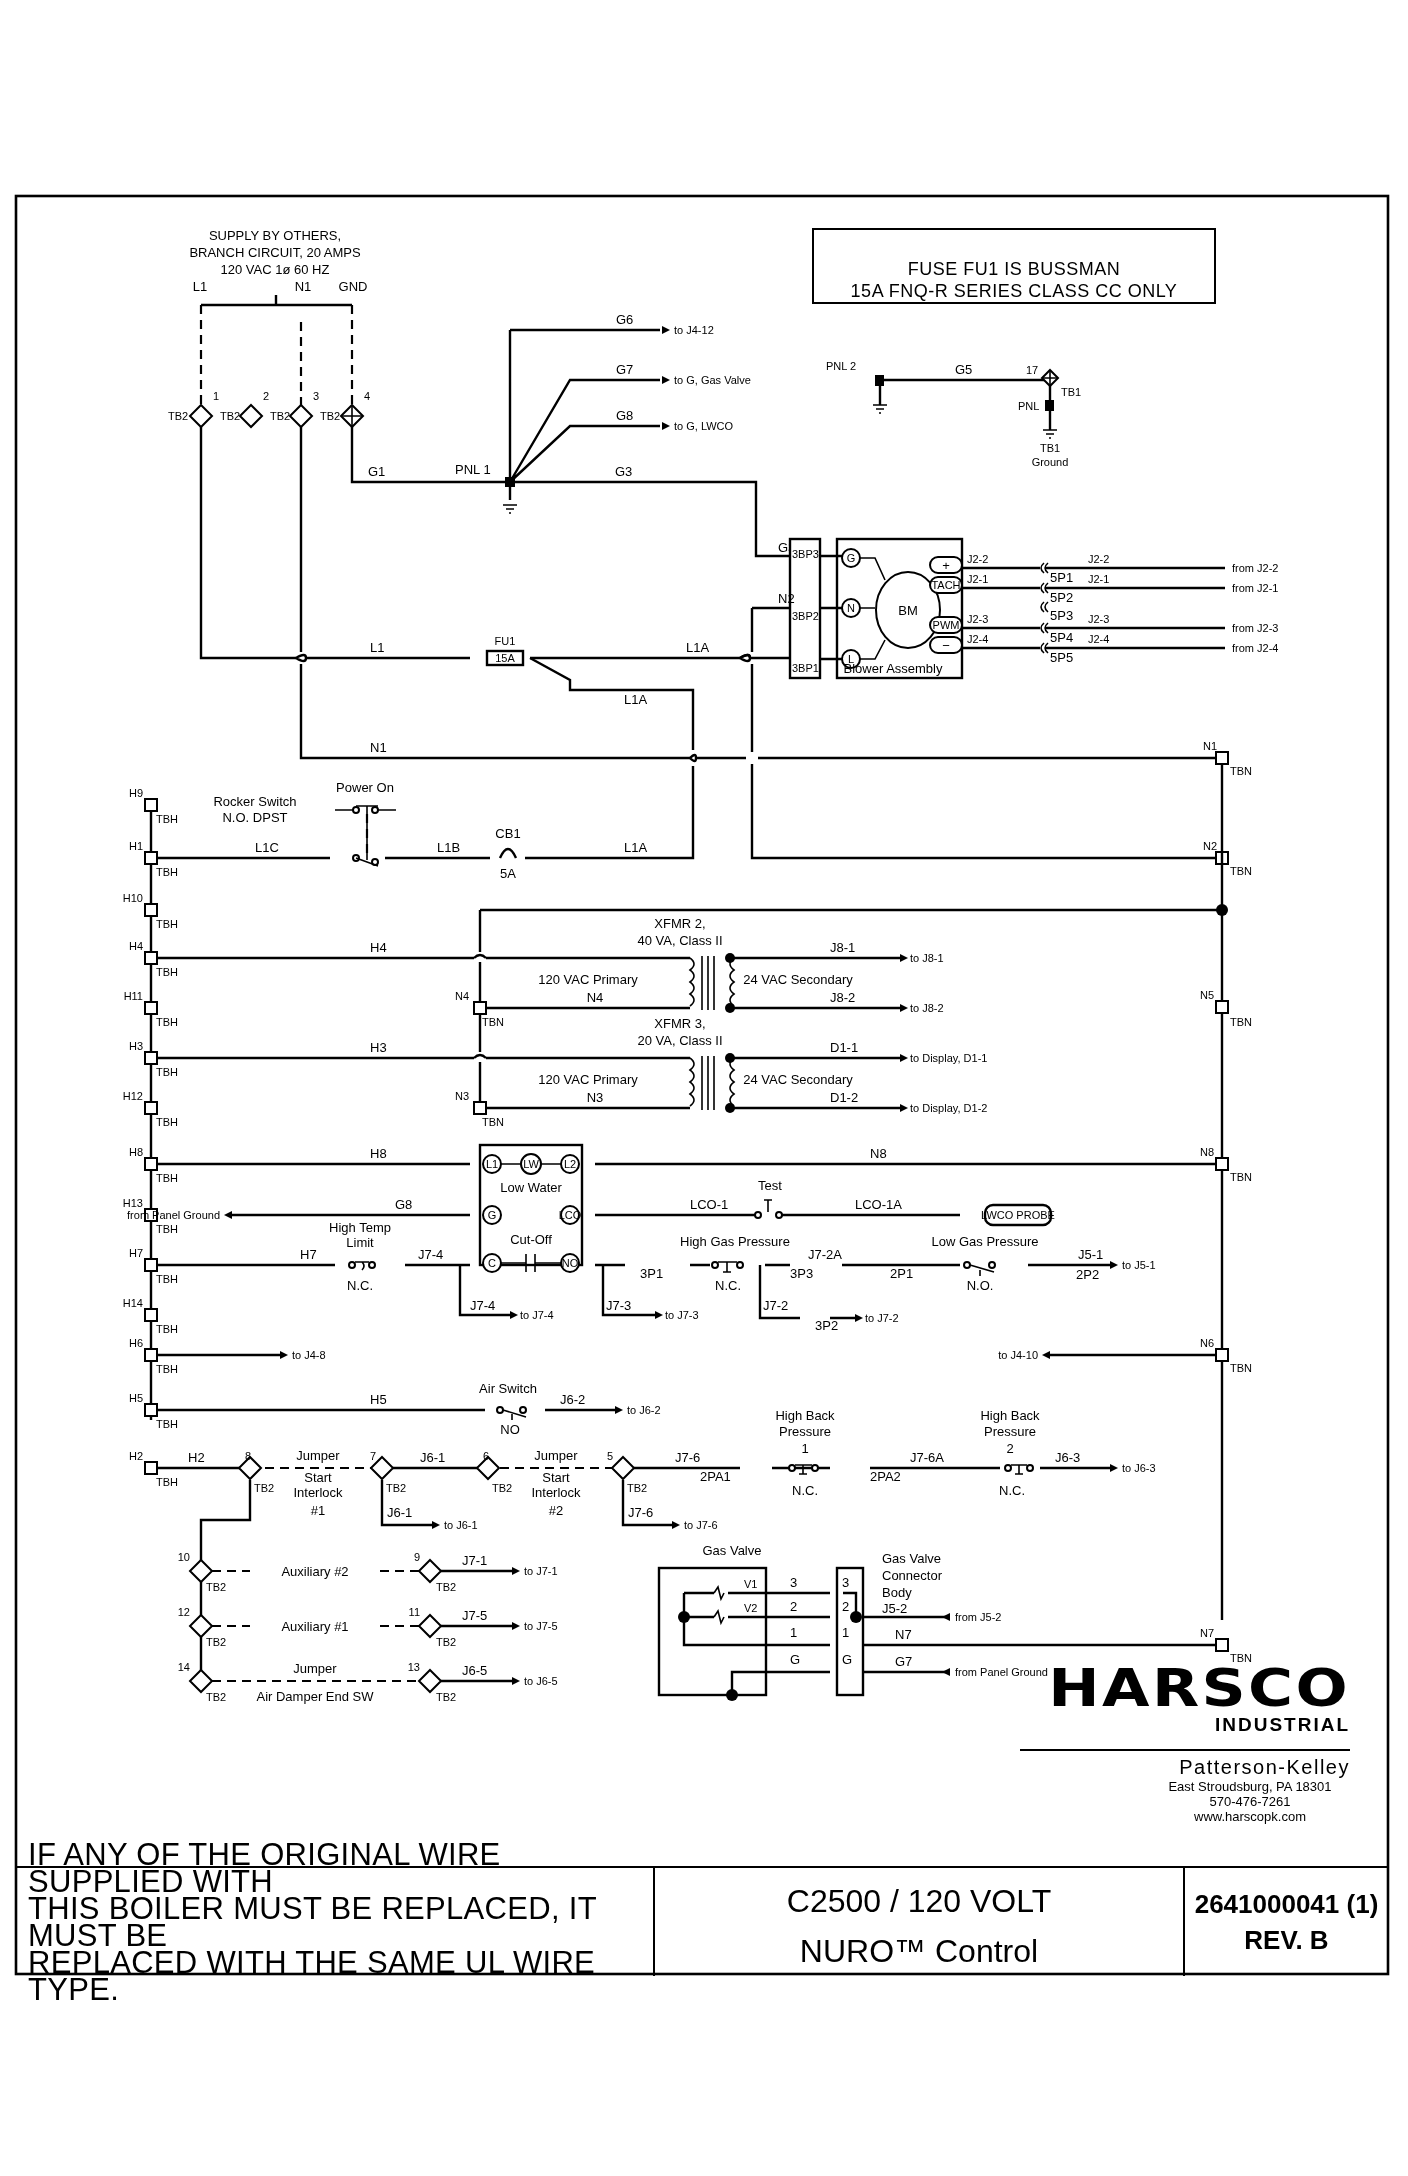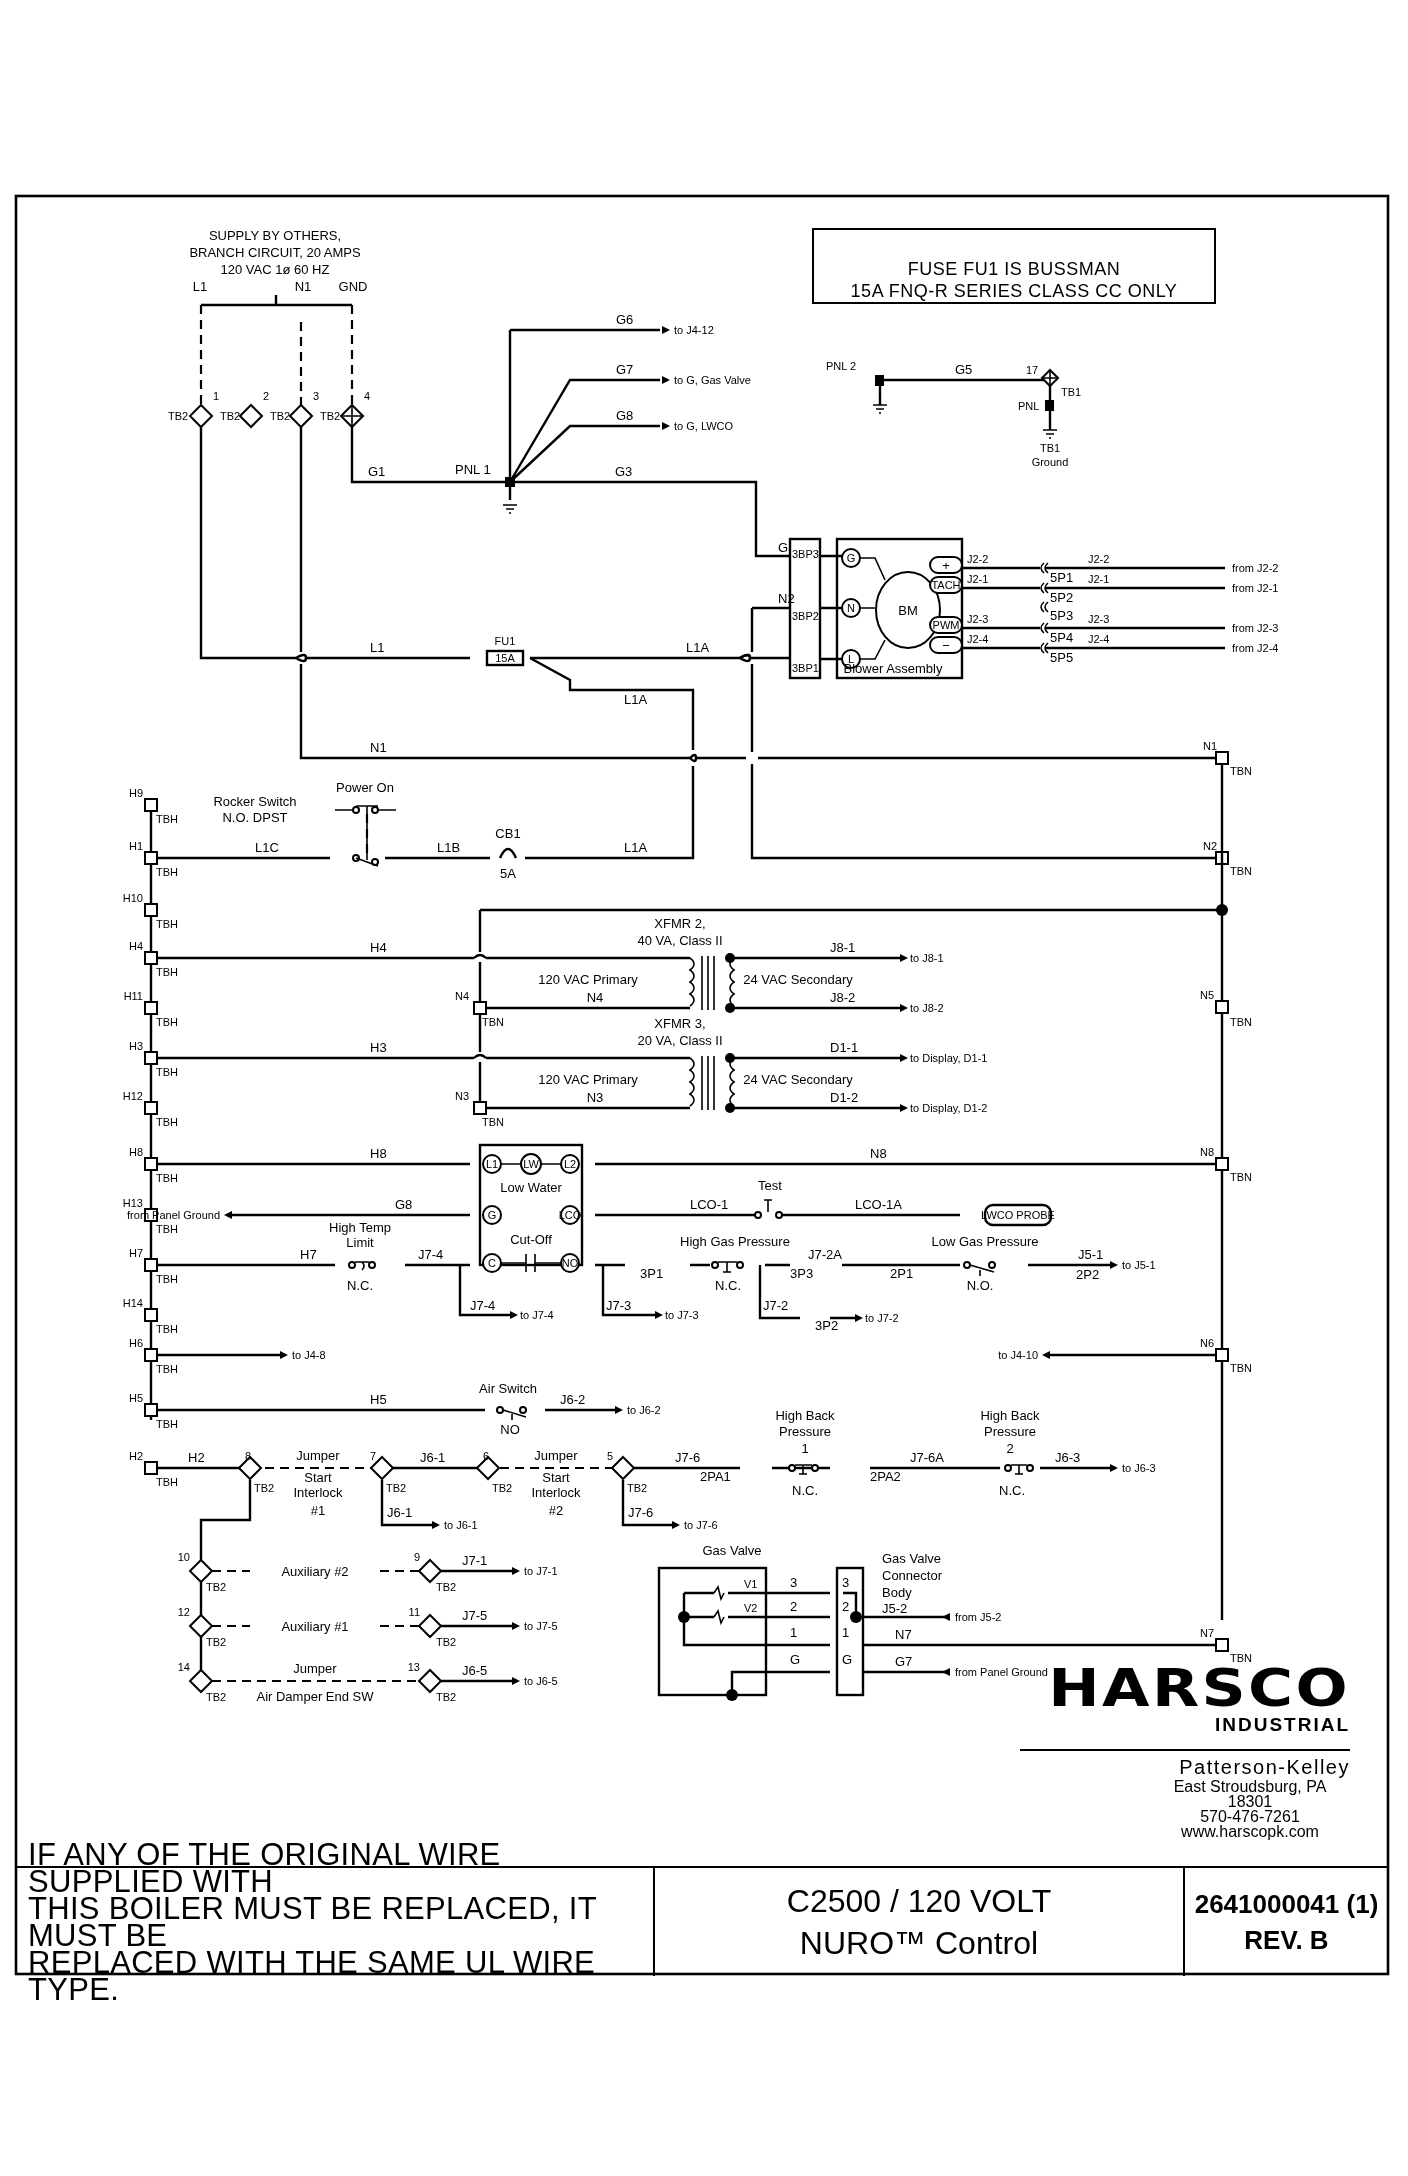--- a/index.html
+++ b/index.html
@@ -13,26 +13,26 @@
   .frame { stroke:#000; stroke-width:2.6; fill:none; }
   .sm { font-size:13px; }
   .xs { font-size:11px; }
   .dot { fill:#000; }
   .term { fill:#fff; stroke:#000; stroke-width:2; }
   .title-block { position:absolute; left:16px; top:1866px; width:1372px; height:108px; display:flex; border-top:2.6px solid #000; }
   .tb-cell { display:flex; align-items:center; justify-content:center; flex-direction:column; }
   .tb-note { width:625px; border-right:2px solid #000; font-size:31px; line-height:27px; padding-left:12px; align-items:flex-start; letter-spacing:0.3px; }
   .tb-title { width:528px; border-right:2px solid #000; font-size:32px; line-height:42px; }
   .tb-num { flex:1; font-size:26px; line-height:36px; font-weight:bold; }
-  .tb-title span { display:block; text-align:center; }
+  .tb-title span { display:block; text-align:center;margin-top:8px; }
   .logo { position:absolute; left:1030px; top:1662px; width:320px; text-align:right; }
   .logo-main { font-family:"DejaVu Sans", sans-serif; font-weight:900; font-size:52px; letter-spacing:2px; line-height:52px; transform:scaleX(1.18); transform-origin:right; }
   .logo-sub { font-weight:bold; font-size:19px; letter-spacing:2px; line-height:22px; padding-bottom:13px; border-bottom:2px solid #000; margin-left:-10px; }
   .logo-company { font-weight:normal; font-size:20px; letter-spacing:1.5px; line-height:24px; margin-top:4px; }
-  .logo-info { font-size:16px; line-height:15px; text-align:center; padding-left:120px; }
+  .logo-info { font-size:13px; line-height:15px; text-align:center; padding-left:120px; }
   .note-box { position:absolute; left:812px; top:228px; width:400px; height:72px; border:2.4px solid #000; display:flex; flex-direction:column; align-items:center; justify-content:flex-end; font-size:18px; line-height:22px; letter-spacing:0.5px; }
 </style>
 </head>
 <body>
 
 <svg id="diagram" width="1408" height="2176" viewBox="0 0 1408 2176" xmlns="http://www.w3.org/2000/svg">
 
   <rect class="frame" x="16" y="196" width="1372" height="1778"></rect>
 
   <g>

